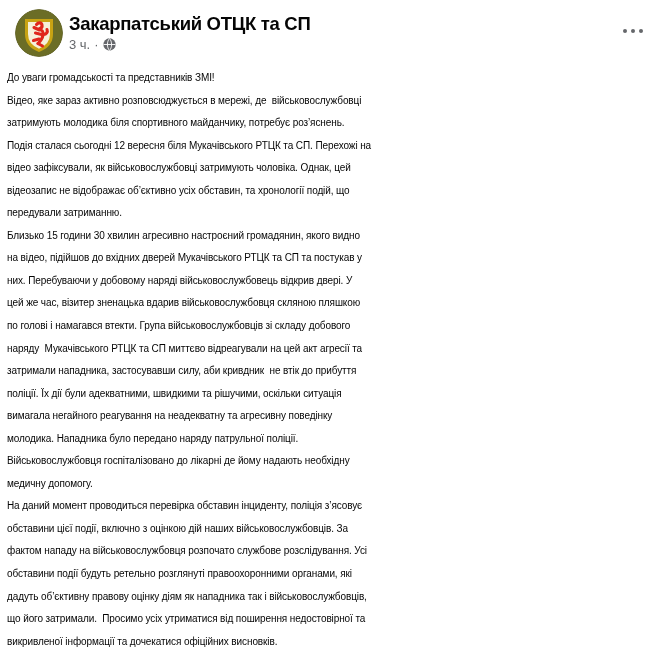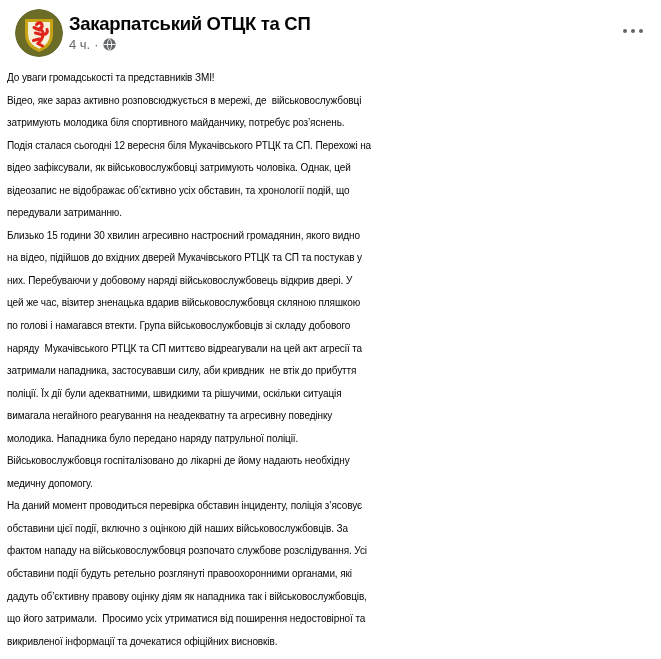--- a/index.html
+++ b/index.html
@@ -69,21 +69,21 @@
             <path d="M23 34.5 l4.5 2.5"></path>
             <path d="M28.5 25.5 c3 0 4.5 -2.5 3.5 -5"></path>
           </g>
         </svg>
       </span>
     </div>
 
     <div class="header-info">
       <div class="page-name">Закарпатський ОТЦК та СП</div>
       <div class="meta-row">
-        <span class="timestamp">4 ч.</span>
+        <span class="timestamp">3 ч.</span>
         <span>·</span>
         <span class="globe">
           <svg viewBox="0 0 16 16" xmlns="http://www.w3.org/2000/svg">
             <circle cx="8" cy="8" r="7.6" fill="var(--muted)"></circle>
             <g stroke="#ffffff" stroke-width="1.1" fill="none">
               <path d="M0.6 8 H15.4"></path>
               <path d="M8 0.6 C4.6 4.2 4.6 11.8 8 15.4"></path>
               <path d="M8 0.6 C11.4 4.2 11.4 11.8 8 15.4"></path>
             </g>
           </svg>

